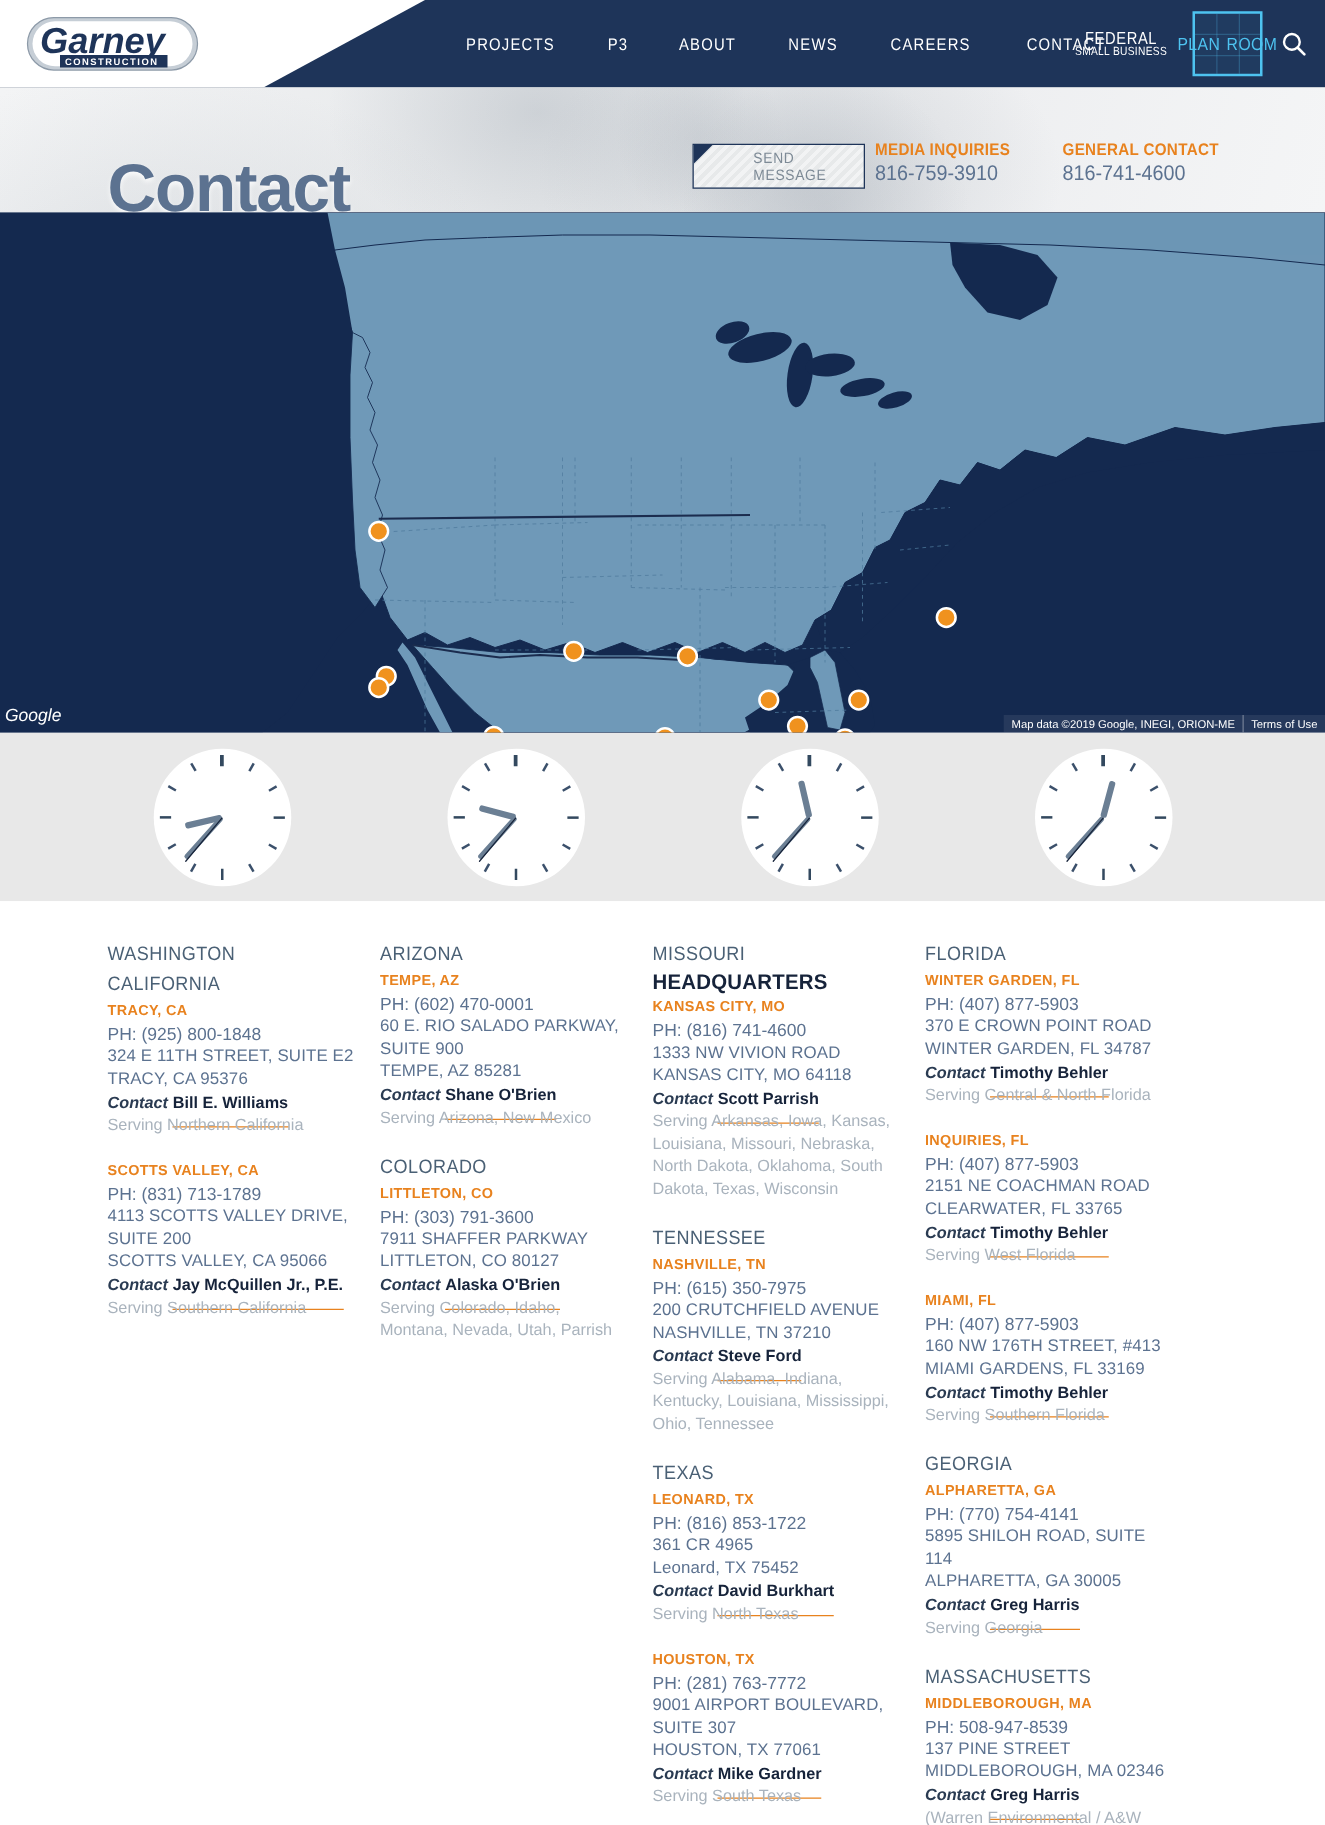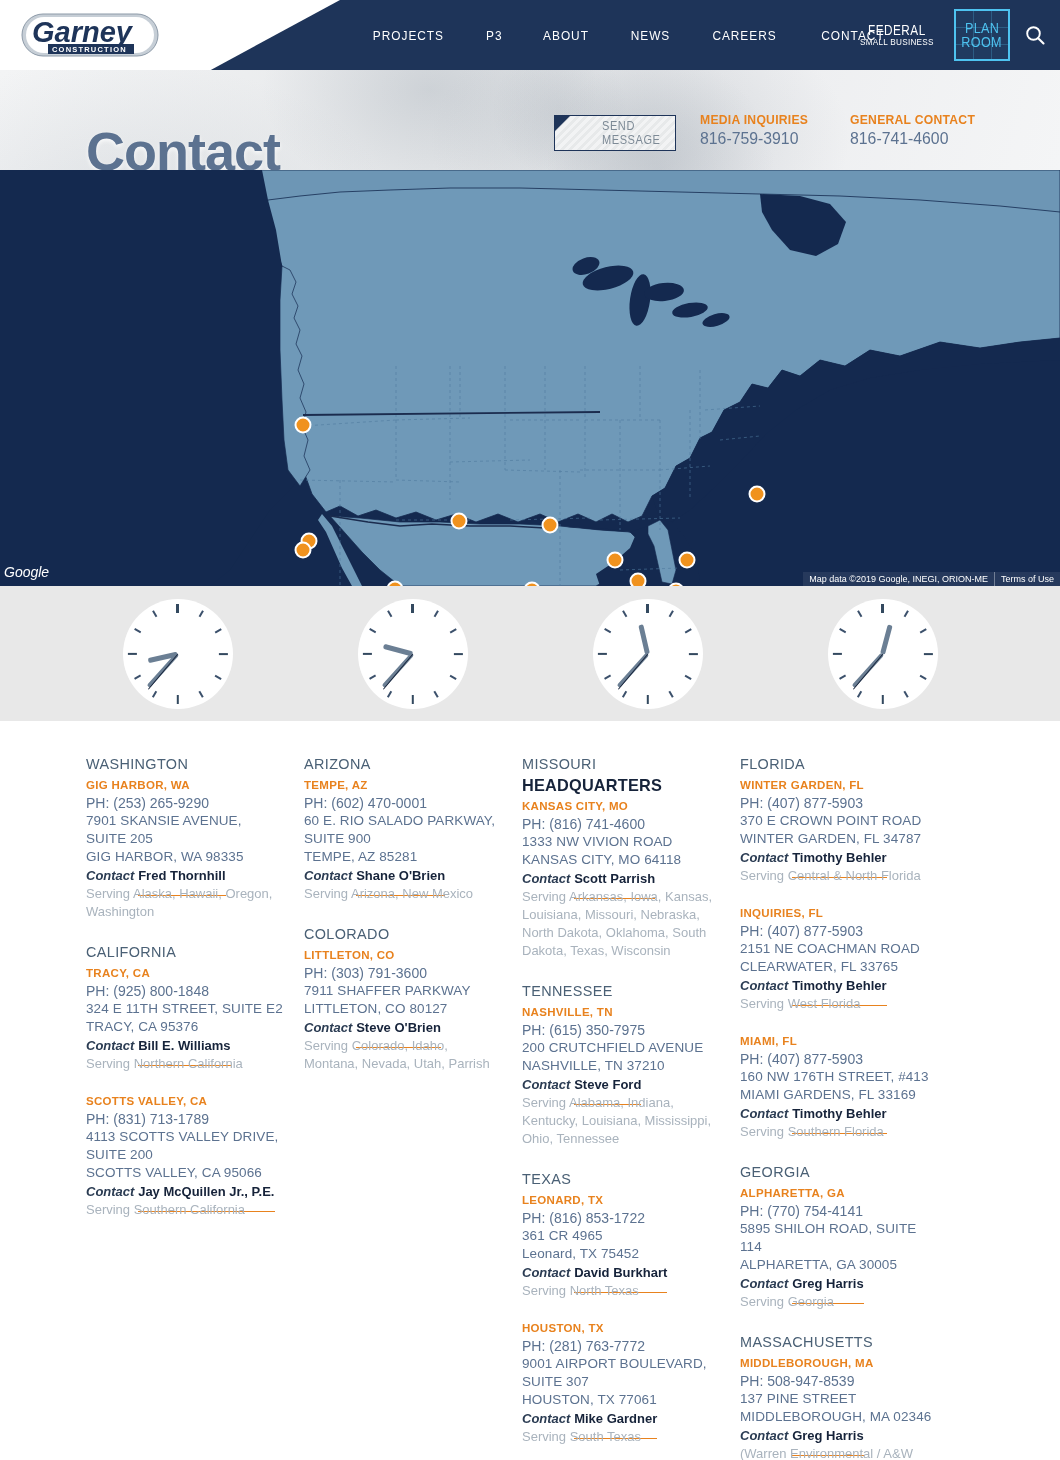--- a/index.html
+++ b/index.html
@@ -43,21 +43,21 @@
   .federal-top {
     color:#ffffff; font-size:14px; letter-spacing:0.6px; font-weight:400;
     transform:scaleX(0.84); transform-origin:center; display:block;
   }
   .federal-bot {
     color:#ffffff; font-size:9.5px; letter-spacing:0.3px;
     transform:scaleX(0.86); transform-origin:center; display:block;
   }
   .planroom {
     width:56px; height:52px; border:2px solid #4ec3f0;
-    display:flex; flex-direction:column; align-items:center;
+    display:flex; flex-direction:row; align-items:center;
     justify-content:center; line-height:1.0; position:relative;
     background:rgba(78,195,240,0.05);
   }
   .planroom span {
     color:#4ec3f0; font-size:14px; letter-spacing:0.4px;
     transform:scaleX(0.9); transform-origin:center; display:block;
   }
   .planroom::before, .planroom::after {
     content:""; position:absolute; background:rgba(78,195,240,0.25);
   }
@@ -84,21 +84,21 @@
       radial-gradient(circle 160px at 660px 100px, rgba(120,132,146,0.18), rgba(0,0,0,0) 72%),
       radial-gradient(circle 90px at 560px 40px, rgba(120,132,146,0.12), rgba(0,0,0,0) 75%);
   }
   .hero-title {
     position:absolute; left:86px; top:14px;
     font-size:54px; font-weight:bold; color:#5c7290;
     letter-spacing:-1px; font-family:"Liberation Sans", sans-serif;
     text-shadow:0 2px 4px rgba(255,255,255,0.8);
   }
   .send-message-btn {
-    position:absolute; left:554px; top:115px; width:122px; height:36px;
+    position:absolute; left:554px; top:115px; width:138px; height:36px;
     border:1.5px solid #1e3459; background:
       repeating-linear-gradient(135deg, #f2f3f4 0 3px, #e7e9ea 3px 6px);
     display:flex; align-items:center; justify-content:center;
     color:#7d8a96; font-size:12px; letter-spacing:0.6px;
     cursor:pointer; overflow:hidden;padding-left:44px;
   }
   .send-message-btn::before {
     content:""; position:absolute; left:0; top:0;
     border-top:15px solid #1e3459; border-right:15px solid transparent;
   }
@@ -565,28 +565,20 @@
       </div>
     <div class="hand hour" style="transform:rotate(15deg)"></div>
     <div class="hand minute" style="transform:rotate(222deg)"></div>
     <div class="hand second" style="transform:rotate(220deg)"></div>
   </div>
 </div>
 
 <div class="offices" id="offices-root">
     <div class="col">
       <div class="state-name">WASHINGTON</div>
-      <div class="office">
-        <div class="office-city">GIG HARBOR, WA</div>
-        <div class="office-phone">PH: (253) 265-9290</div>
-        <div class="office-line">7901 SKANSIE AVENUE, SUITE 205</div>
-        <div class="office-line">GIG HARBOR, WA 98335</div>
-        <div class="contact-line"><span class="contact-word">Contact</span> <span class="contact-name">Fred Thornhill</span></div>
-        <div class="serving">Serving Alaska, Hawaii, Oregon, Washington</div>
-      </div>
       <div class="state-name">CALIFORNIA</div>
       <div class="office">
         <div class="office-city">TRACY, CA</div>
         <div class="office-phone">PH: (925) 800-1848</div>
         <div class="office-line">324 E 11TH STREET, SUITE E2</div>
         <div class="office-line">TRACY, CA 95376</div>
         <div class="contact-line"><span class="contact-word">Contact</span> <span class="contact-name">Bill E. Williams</span></div>
         <div class="serving">Serving Northern California</div>
       </div>
       <div class="office">
@@ -607,21 +599,21 @@
         <div class="office-line">TEMPE, AZ 85281</div>
         <div class="contact-line"><span class="contact-word">Contact</span> <span class="contact-name">Shane O'Brien</span></div>
         <div class="serving">Serving Arizona, New Mexico</div>
       </div>
       <div class="state-name">COLORADO</div>
       <div class="office">
         <div class="office-city">LITTLETON, CO</div>
         <div class="office-phone">PH: (303) 791-3600</div>
         <div class="office-line">7911 SHAFFER PARKWAY</div>
         <div class="office-line">LITTLETON, CO 80127</div>
-        <div class="contact-line"><span class="contact-word">Contact</span> <span class="contact-name">Steve O'Brien</span></div>
+        <div class="contact-line"><span class="contact-word">Contact</span> <span class="contact-name">Alaska O'Brien</span></div>
         <div class="serving">Serving Colorado, Idaho, Montana, Nevada, Utah, Parrish</div>
       </div>
     </div>
     <div class="col">
       <div class="state-name hq-spacer">MISSOURI</div>
       <div class="hq">HEADQUARTERS</div>
       <div class="office">
         <div class="office-city">KANSAS CITY, MO</div>
         <div class="office-phone">PH: (816) 741-4600</div>
         <div class="office-line">1333 NW VIVION ROAD</div>

